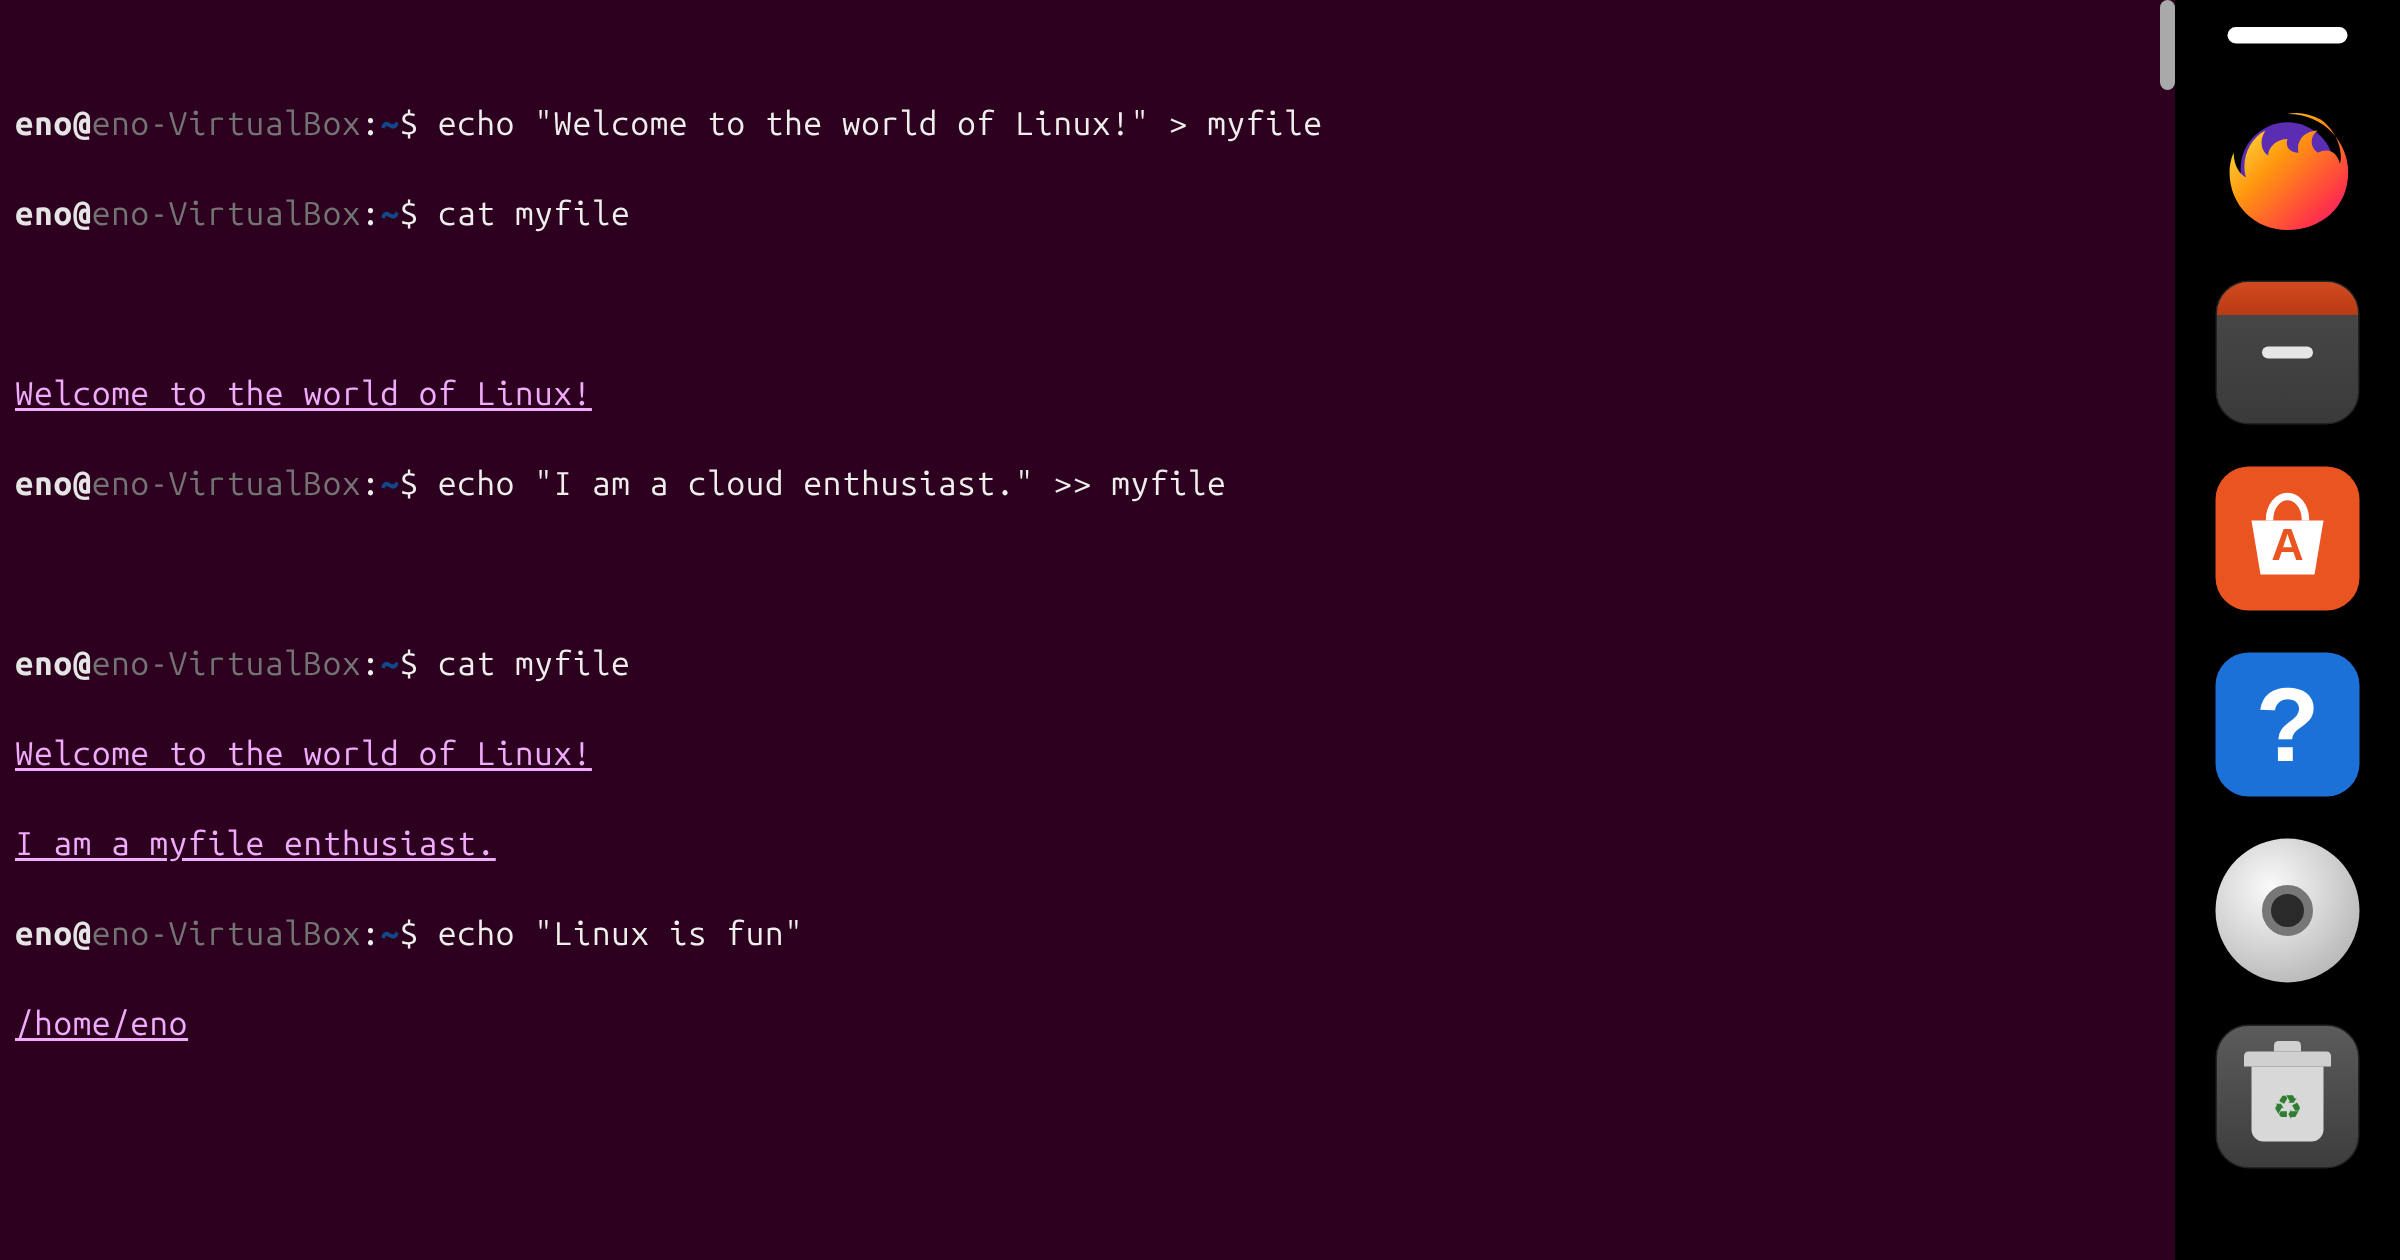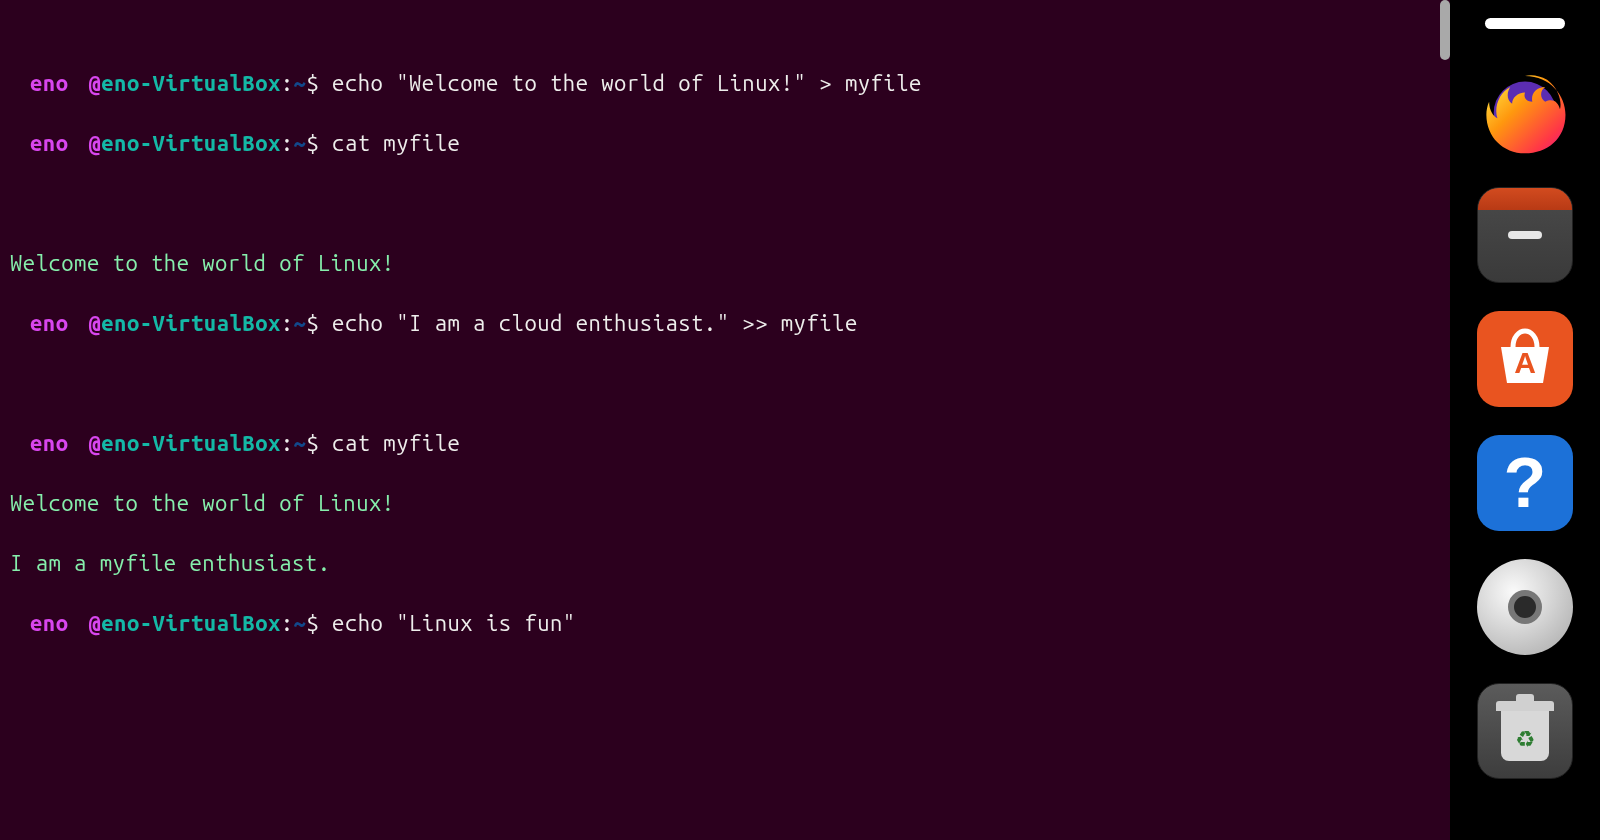--- a/index.html
+++ b/index.html
@@ -17,27 +17,27 @@
     overflow: hidden;
     letter-spacing: 0.5px;
   }
   .terminal .scroll-thumb {
     position: absolute;
     top: 0; right: 0;
     width: 10px; height: 60px;
     background: #a9a9a9;
     border-radius: 5px;
   }
-  .user { color: #d946ef; font-weight: bold; margin-left: 20px; }
-  .host { color: #14b8a6; font-weight: bold; }
+  .user { color: #e5e5e5; font-weight: bold; }
+  .host { color: #737373; font-weight: normal; }
   .colon { color: #eeeeec; }
   .path-home { color: #12488b; font-weight: bold; }
   .dollar { color: #eeeeec; }
   .cmd { color: #eeeeec; }
-  .out { color: #86efac; }
+  .out { color: #f0abfc; text-decoration: underline; }
   .line { display: block; }
   .blank { height: 30px; }
 
   
   .dock-wrap {
     width: 150px;
     background: #000;
     display: flex;
     flex-direction: column;
     padding: 18px 14px;
@@ -110,20 +110,21 @@
 <span class="line"><span class="user">eno</span><span class="user">@</span><span class="host">eno-VirtualBox</span><span class="colon">:</span><span class="path-home">~</span><span class="dollar">$ </span><span class="cmd">echo "Welcome to the world of Linux!" &gt; myfile</span></span>
 <span class="line"><span class="user">eno</span><span class="user">@</span><span class="host">eno-VirtualBox</span><span class="colon">:</span><span class="path-home">~</span><span class="dollar">$ </span><span class="cmd">cat myfile</span></span>
 <span class="line blank"></span>
 <span class="line out">Welcome to the world of Linux!</span>
 <span class="line"><span class="user">eno</span><span class="user">@</span><span class="host">eno-VirtualBox</span><span class="colon">:</span><span class="path-home">~</span><span class="dollar">$ </span><span class="cmd">echo "I am a cloud enthusiast." &gt;&gt; myfile</span></span>
 <span class="line blank"></span>
 <span class="line"><span class="user">eno</span><span class="user">@</span><span class="host">eno-VirtualBox</span><span class="colon">:</span><span class="path-home">~</span><span class="dollar">$ </span><span class="cmd">cat myfile</span></span>
 <span class="line out">Welcome to the world of Linux!</span>
 <span class="line out">I am a myfile enthusiast.</span>
 <span class="line"><span class="user">eno</span><span class="user">@</span><span class="host">eno-VirtualBox</span><span class="colon">:</span><span class="path-home">~</span><span class="dollar">$ </span><span class="cmd">echo "Linux is fun"</span></span>
+<span class="line out">/home/eno</span>
 
 
 
 
 
 
 
 
 
 

